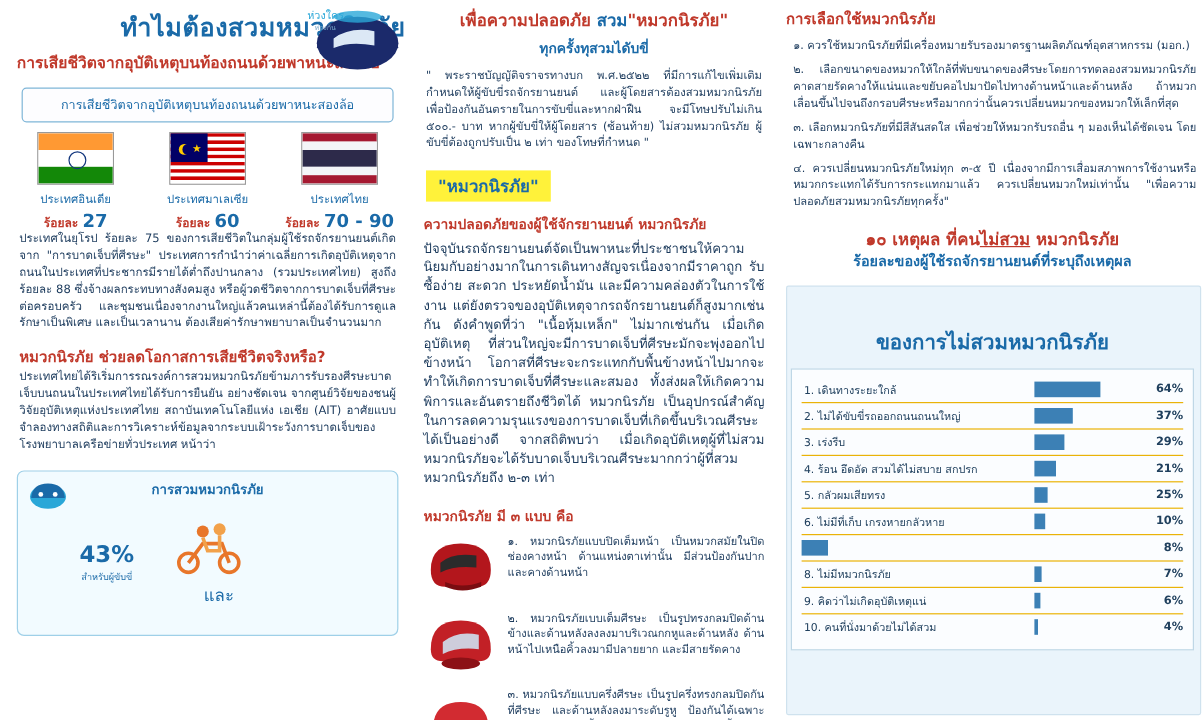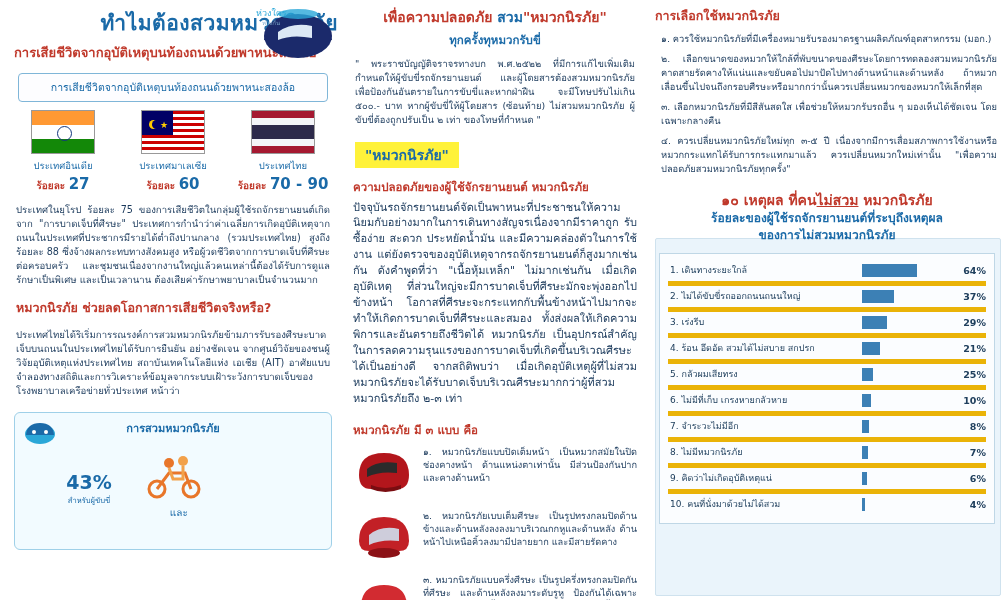--- a/index.html
+++ b/index.html
@@ -50,34 +50,34 @@
   .fl-my .moon{position:absolute;left:7px;top:9px;width:9px;height:9px;border-radius:50%;background:#ffcc00;}
   .fl-my .moon2{position:absolute;left:10px;top:9px;width:9px;height:9px;border-radius:50%;background:#010066;}
   .fl-my .star{position:absolute;left:18px;top:10px;color:#ffcc00;font-size:9px;line-height:9px;}
   
   .fl-th .r1{position:absolute;left:0;right:0;top:0;height:16.7%;background:#a51931;}
   .fl-th .w1{position:absolute;left:0;right:0;top:16.7%;height:16.7%;background:#f4f5f8;}
   .fl-th .b1{position:absolute;left:0;right:0;top:33.4%;height:33.2%;background:#2d2a4a;}
   .fl-th .w2{position:absolute;left:0;right:0;top:66.6%;height:16.7%;background:#f4f5f8;}
   .fl-th .r2{position:absolute;left:0;right:0;bottom:0;height:16.7%;background:#a51931;}
 
-  .para{font-size:9.6px;line-height:1.45;color:#1b3a5c;text-align:justify;margin:10px 8px 0 8px;}
+  .para{font-size:9.6px;line-height:1.45;color:#1b3a5c;text-align:justify;margin:0 8px 0 8px;}
   .redhead{color:#c0392b;font-weight:bold;font-size:12.5px;margin:12px 8px 0 8px;}
 
   .bottombox{
     margin:14px 6px 0 6px;border:1px solid #9fd0e8;border-radius:6px;
     background:#f2fbff;padding:6px 8px 10px 8px;position:relative;min-height:120px;
   }
   .bb-title{color:#1a6aa8;font-size:11px;font-weight:bold;text-align:center;}
   .bb-sub{color:#1a6aa8;font-size:8.6px;text-align:center;margin-top:2px;}
   .bb-stats{display:flex;justify-content:space-between;margin-top:34px;padding:0 6px;}
   .bb-stat{text-align:center;width:120px;}
   .bb-num{color:#1a6aa8;font-size:19px;font-weight:bold;}
   .bb-cap{color:#1a6aa8;font-size:7.6px;margin-top:1px;}
-  .bb-and{position:absolute;left:49%;top:92px;font-size:10px;color:#1a6aa8;}
+  .bb-and{position:absolute;left:49%;top:92px;font-size:14px;color:#1a6aa8;}
 
   
   #col-mid{left:345px;top:6px;width:300px;height:588px;}
   .mid-h1{color:#c0392b;font-weight:bold;font-size:14px;text-align:center;}
   .mid-h1 .blue{color:#1a6aa8;}
   .mid-h2{color:#1a6aa8;font-weight:bold;font-size:11.5px;text-align:center;margin-top:3px;}
   .quote{font-size:9.4px;line-height:1.5;color:#1b3a5c;text-align:justify;margin:8px 10px 0 10px;}
   .yellow-head{
     display:inline-block;background:#fff23a;color:#1a6aa8;font-weight:bold;
     font-size:14px;padding:2px 10px;margin:14px 0 0 10px;
@@ -94,21 +94,21 @@
   #col-right{left:655px;top:6px;width:344px;height:588px;}
   .r-head{color:#c0392b;font-weight:bold;font-size:12.5px;}
   .r-para{font-size:9.3px;line-height:1.5;color:#1b3a5c;text-align:justify;margin:6px 2px 0 6px;}
   .r-title{color:#c0392b;font-weight:bold;font-size:14px;text-align:center;margin-top:16px;line-height:1.35;}
   .r-title .blue{color:#1a6aa8;}
   .r-title .redbig{color:#c0392b;}
   .chart-box{
     margin:10px 4px 0 4px;border:1px solid #bfd7e6;background:#fbfdff;
     padding:6px 8px 8px 8px;
   }
-  .bar-row{display:flex;align-items:center;height:21px;position:relative;border-bottom:5px solid #eab308;}
+  .bar-row{display:flex;align-items:center;height:21px;position:relative;border-bottom:1px solid #eab308;}
   .bar-label{font-size:9px;color:#20405e;width:192px;flex:0 0 192px;z-index:2;padding-left:2px;white-space:nowrap;overflow:hidden;}
   .bar-track{position:relative;flex:1;height:13px;}
   .bar-fill{position:absolute;left:0;top:0;height:13px;background:#1a6aa8;opacity:.85;}
   .bar-val{font-size:9.5px;color:#20405e;font-weight:bold;width:38px;text-align:right;flex:0 0 38px;}
   .right-panel-bg{
     position:absolute;left:0;top:232px;width:344px;height:356px;
     background:#eaf4fb;border:1px solid #cfe2ee;border-radius:2px;z-index:-1;
   }
 </style>
 </head>
@@ -216,21 +216,21 @@
           <div class="bb-cap">สำหรับผู้ขับขี่</div>
         </div>
       </div>
     </div>
   </div>
 
   <div class="col" id="col-mid">
     <div class="mid-h1">
       <span>เพื่อความปลอดภัย </span><span class="blue">สวม</span><span>"หมวกนิรภัย"</span>
     </div>
-    <div class="mid-h2">ทุกครั้งทุหมวกรับขี่</div>
+    <div class="mid-h2">ทุกครั้งทุสวมไดับขี่</div>
     <div class="quote">" พระราชบัญญัติจราจรทางบก พ.ศ.๒๕๒๒ ที่มีการแก้ไขเพิ่มเติม กำหนดให้ผู้ขับขี่รถจักรยานยนต์ และผู้โดยสารต้องสวมหมวกนิรภัย เพื่อป้องกันอันตรายในการขับขี่และหากฝ่าฝืน จะมีโทษปรับไม่เกิน ๕๐๐.- บาท หากผู้ขับขี่ให้ผู้โดยสาร (ซ้อนท้าย) ไม่สวมหมวกนิรภัย ผู้ขับขี่ต้องถูกปรับเป็น ๒ เท่า ของโทษที่กำหนด "</div>
     <div class="yellow-head">"หมวกนิรภัย"</div>
     <div class="mid-redhead">ความปลอดภัยของผู้ใช้จักรยานยนต์ หมวกนิรภัย</div>
     <div class="mid-para">ปัจจุบันรถจักรยานยนต์จัดเป็นพาหนะที่ประชาชนให้ความนิยมกับอย่างมากในการเดินทางสัญจรเนื่องจากมีราคาถูก รับซื้อง่าย สะดวก ประหยัดน้ำมัน และมีความคล่องตัวในการใช้งาน แต่ยังตรวจของอุบัติเหตุจากรถจักรยานยนต์ก็สูงมากเช่นกัน ดังคำพูดที่ว่า "เนื้อหุ้มเหล็ก" ไม่มากเช่นกัน เมื่อเกิดอุบัติเหตุ ที่ส่วนใหญ่จะมีการบาดเจ็บที่ศีรษะมักจะพุ่งออกไปข้างหน้า โอกาสที่ศีรษะจะกระแทกกับพื้นข้างหน้าไปมากจะทำให้เกิดการบาดเจ็บที่ศีรษะและสมอง ทั้งส่งผลให้เกิดความพิการและอันตรายถึงชีวิตได้ หมวกนิรภัย เป็นอุปกรณ์สำคัญในการลดความรุนแรงของการบาดเจ็บที่เกิดขึ้นบริเวณศีรษะได้เป็นอย่างดี จากสถิติพบว่า เมื่อเกิดอุบัติเหตุผู้ที่ไม่สวมหมวกนิรภัยจะได้รับบาดเจ็บบริเวณศีรษะมากกว่าผู้ที่สวมหมวกนิรภัยถึง ๒-๓ เท่า</div>
     <div class="mid-redhead2">หมวกนิรภัย มี ๓ แบบ คือ</div>
 
     <div class="helmet-list">
       <div class="hl-row">
         <div class="hl-icon">
           <svg width="62" height="48" viewBox="0 0 62 48">
@@ -270,21 +270,21 @@
     <div class="r-para">๑. ควรใช้หมวกนิรภัยที่มีเครื่องหมายรับรองมาตรฐานผลิตภัณฑ์อุตสาหกรรม (มอก.)</div>
     <div class="r-para">๒. เลือกขนาดของหมวกให้ใกล้ที่พับขนาดของศีรษะโดยการทดลองสวมหมวกนิรภัย คาดสายรัดคางให้แน่นและขยับคอไปมาปัดไปทางด้านหน้าและด้านหลัง ถ้าหมวกเลื่อนขึ้นไปจนถึงกรอบศีรษะหรือมากกว่านั้นควรเปลี่ยนหมวกของหมวกให้เล็กที่สุด</div>
     <div class="r-para">๓. เลือกหมวกนิรภัยที่มีสีสันสดใส เพื่อช่วยให้หมวกรับรถอื่น ๆ มองเห็นได้ชัดเจน โดยเฉพาะกลางคืน</div>
     <div class="r-para">๔. ควรเปลี่ยนหมวกนิรภัยใหม่ทุก ๓-๕ ปี เนื่องจากมีการเสื่อมสภาพการใช้งานหรือหมวกกระแทกได้รับการกระแทกมาแล้ว ควรเปลี่ยนหมวกใหม่เท่านั้น "เพื่อความปลอดภัยสวมหมวกนิรภัยทุกครั้ง"</div>
 
     <div class="r-title">
       <div>
         <span class="redbig">๑๐ </span><span class="redbig">เหตุผล ที่คน</span><span class="redbig" style="text-decoration:underline">ไม่สวม</span><span class="redbig"> หมวกนิรภัย</span>
       </div>
       <div style="font-size:12px;text-align:center;" class="blue"><span class="blue">ร้อยละของผู้ใช้รถจักรยานยนต์ที่ระบุถึงเหตุผล</span></div>
-      <div style="font-size:12px;" class="blue"><span class="blue">ของการไม่สวมหมวกนิรภัย</span></div>
+      <div style="font-size:17px;margin-top:48px;" class="blue"><span class="blue">ของการไม่สวมหมวกนิรภัย</span></div>
     </div>
 
     <div class="chart-box">
       <div class="bar-row">
         <div class="bar-label">1. เดินทางระยะใกล้</div>
         <div class="bar-track">
             <div class="bar-fill" style="width:64%"></div>
           </div>
         <div class="bar-val">64%</div>
       </div>
@@ -317,21 +317,20 @@
         <div class="bar-val">25%</div>
       </div>
       <div class="bar-row">
         <div class="bar-label">6. ไม่มีที่เก็บ เกรงหายกลัวหาย</div>
         <div class="bar-track">
             <div class="bar-fill" style="width:10%"></div>
           </div>
         <div class="bar-val">10%</div>
       </div>
       <div class="bar-row">
-        <div class="bar-label">7. จำระวะไม่มีอีก</div>
         <div class="bar-track">
             <div class="bar-fill" style="width:8%"></div>
           </div>
         <div class="bar-val">8%</div>
       </div>
       <div class="bar-row">
         <div class="bar-label">8. ไม่มีหมวกนิรภัย</div>
         <div class="bar-track">
             <div class="bar-fill" style="width:7%"></div>
           </div>

